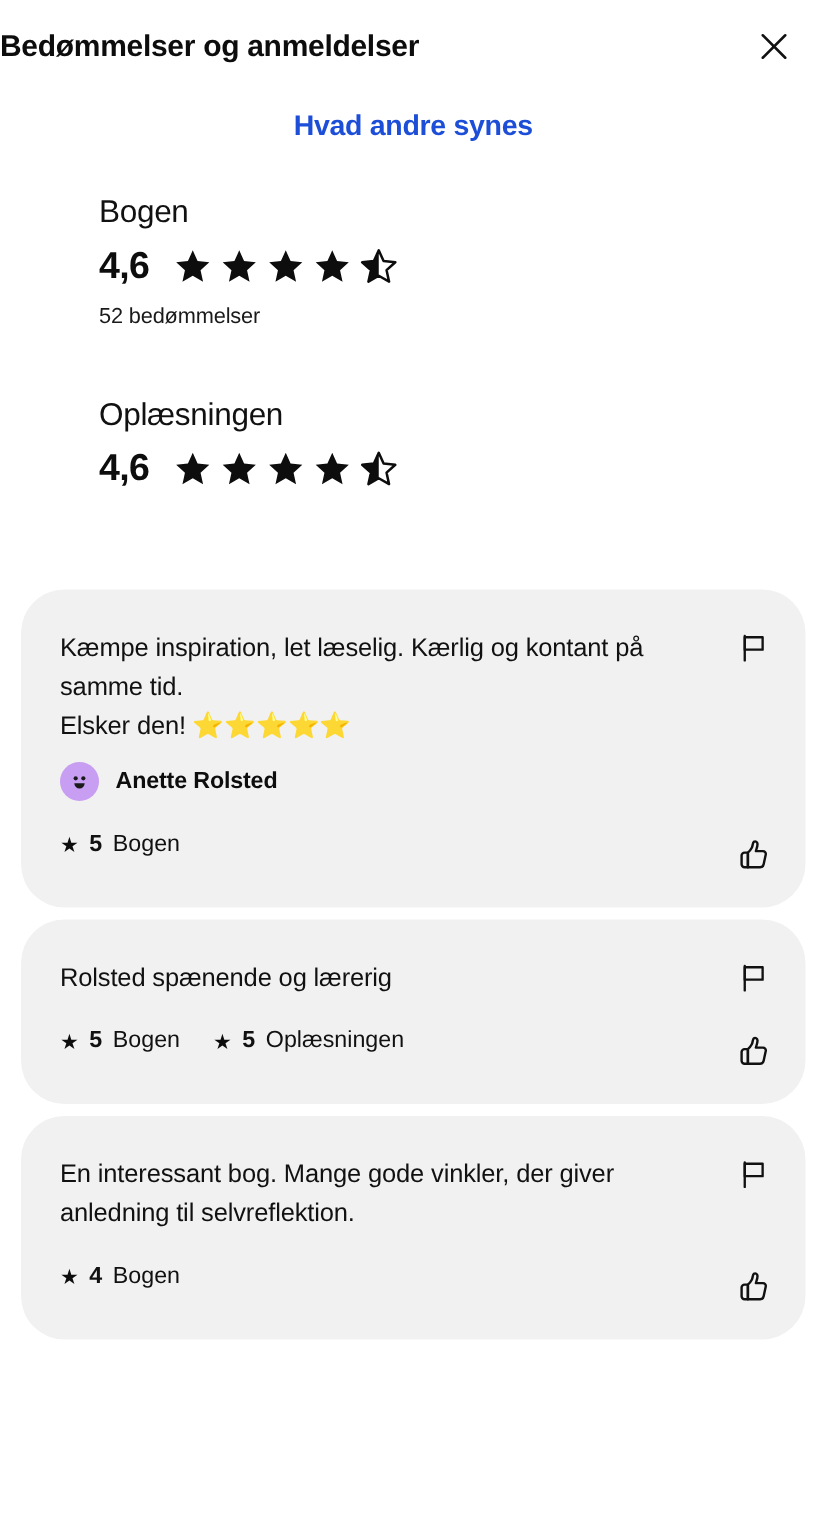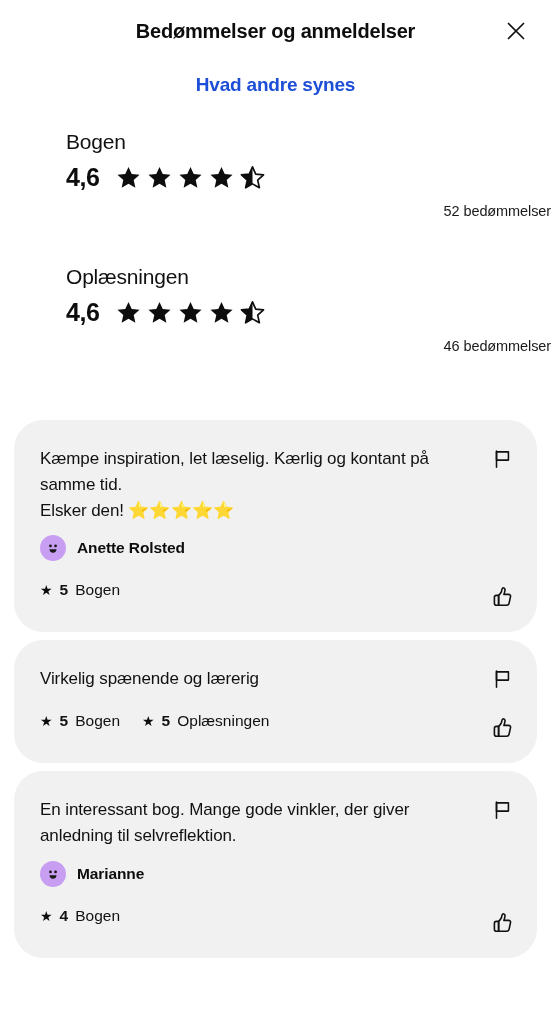--- a/index.html
+++ b/index.html
@@ -21,21 +21,20 @@
     background: #ffffff;
     overflow: hidden;
   }
 
   
   .header {
     position: relative;
     height: 62px;
     display: flex;
     align-items: center;
-    justify-content: center;
   }
   .header-title {
     font-size: 20px;
     font-weight: bold;
     letter-spacing: -0.2px;
     color: #0d0d0d;
     text-align: center;
   }
   .close-button {
     position: absolute;
@@ -93,21 +92,20 @@
     display: flex;
     align-items: center;
     gap: 6px;
   }
   .star-row svg { display: block; }
   .rating-count {
     font-size: 14.5px;
     color: #1a1a1a;
     margin-top: 11px;
     letter-spacing: -0.1px;
-    text-align: right;
   }
 
   
   .reviews {
     margin-top: 66px;
     display: flex;
     flex-direction: column;
     gap: 8px;
   }
   .review-card {
@@ -293,21 +291,20 @@
                   <clipPath id="halfclip2">
                     <rect x="0" y="0" width="12" height="24"></rect>
                   </clipPath>
                 </defs>
               <path d="M12 1.8l3.1 6.9 7.5.75-5.6 5.05 1.6 7.35L12 18.1l-6.6 3.75 1.6-7.35L1.4 9.45l7.5-.75z" fill="none" stroke="#0d0d0d" stroke-width="1.6" stroke-linejoin="round"></path>
               <path d="M12 1.8l3.1 6.9 7.5.75-5.6 5.05 1.6 7.35L12 18.1l-6.6 3.75 1.6-7.35L1.4 9.45l7.5-.75z" fill="#0d0d0d" clip-path="url(#halfclip2)"></path>
             </svg>
           </span>
         </div>
       </div>
-      <div class="rating-count">46 bedømmelser</div>
     </div>
 
   </div>
 
   <div class="reviews">
 
     <div class="review-card">
       <div class="review-text"><span>Kæmpe inspiration, let læselig. Kærlig og kontant på samme tid.
 Elsker den! </span><span class="emoji-stars">⭐⭐⭐⭐⭐</span></div>
       <div class="reviewer">
@@ -341,21 +338,21 @@
         <span>
           <svg width="24" height="24" viewBox="0 0 24 24" fill="none" aria-hidden="true">
             <path d="M8.6 10.4 C8.6 10.4 10.2 9.1 11.2 7.2 C12 5.6 11.6 4 12.6 3.2 C13.6 2.5 14.9 3.2 15 4.6 C15.1 6 14.3 8.1 13.9 9.4 H18.6 C19.9 9.4 20.8 10.5 20.5 11.7 L19.1 18.2 C18.9 19.4 17.9 20.2 16.7 20.2 H8.6 Z" stroke="#111111" stroke-width="1.6" stroke-linejoin="round"></path>
             <path d="M8.6 10.4 H6.4 C5.3 10.4 4.4 11.3 4.4 12.4 V18.2 C4.4 19.3 5.3 20.2 6.4 20.2 H8.6 Z" stroke="#111111" stroke-width="1.6" stroke-linejoin="round"></path>
           </svg>
         </span>
       </button>
     </div>
 
     <div class="review-card">
-      <div class="review-text"><span>Virkelig spænende og lærerig</span><span class="emoji-stars"></span></div>
+      <div class="review-text"><span>Rolsted spænende og lærerig</span><span class="emoji-stars"></span></div>
       <div class="review-footer">
         <span class="score-chip">
           <span class="chip-star">★</span>
           <span class="chip-value">5</span>
           <span class="chip-label">Bogen</span>
         </span>
         <span class="score-chip">
           <span class="chip-star">★</span>
           <span class="chip-value">5</span>
           <span class="chip-label">Oplæsningen</span>
@@ -374,32 +371,20 @@
           <svg width="24" height="24" viewBox="0 0 24 24" fill="none" aria-hidden="true">
             <path d="M8.6 10.4 C8.6 10.4 10.2 9.1 11.2 7.2 C12 5.6 11.6 4 12.6 3.2 C13.6 2.5 14.9 3.2 15 4.6 C15.1 6 14.3 8.1 13.9 9.4 H18.6 C19.9 9.4 20.8 10.5 20.5 11.7 L19.1 18.2 C18.9 19.4 17.9 20.2 16.7 20.2 H8.6 Z" stroke="#111111" stroke-width="1.6" stroke-linejoin="round"></path>
             <path d="M8.6 10.4 H6.4 C5.3 10.4 4.4 11.3 4.4 12.4 V18.2 C4.4 19.3 5.3 20.2 6.4 20.2 H8.6 Z" stroke="#111111" stroke-width="1.6" stroke-linejoin="round"></path>
           </svg>
         </span>
       </button>
     </div>
 
     <div class="review-card">
       <div class="review-text"><span>En interessant bog. Mange gode vinkler, der giver anledning til selvreflektion.</span><span class="emoji-stars"></span></div>
-      <div class="reviewer">
-        <span class="avatar">
-          <span>
-            <svg width="18" height="18" viewBox="0 0 24 24" aria-hidden="true">
-              <circle cx="8.6" cy="9.2" r="1.85" fill="#1a1a1a"></circle>
-              <circle cx="15.4" cy="9.2" r="1.85" fill="#1a1a1a"></circle>
-              <path d="M7.4 13.6 H16.6 A4.6 4.6 0 0 1 7.4 13.6 Z" fill="#1a1a1a"></path>
-            </svg>
-          </span>
-        </span>
-        <span class="reviewer-name">Marianne</span>
-      </div>
       <div class="review-footer">
         <span class="score-chip">
           <span class="chip-star">★</span>
           <span class="chip-value">4</span>
           <span class="chip-label">Bogen</span>
         </span>
       </div>
       <button class="flag-button">
         <span>
           <svg width="22" height="22" viewBox="0 0 24 24" fill="none" aria-hidden="true">

